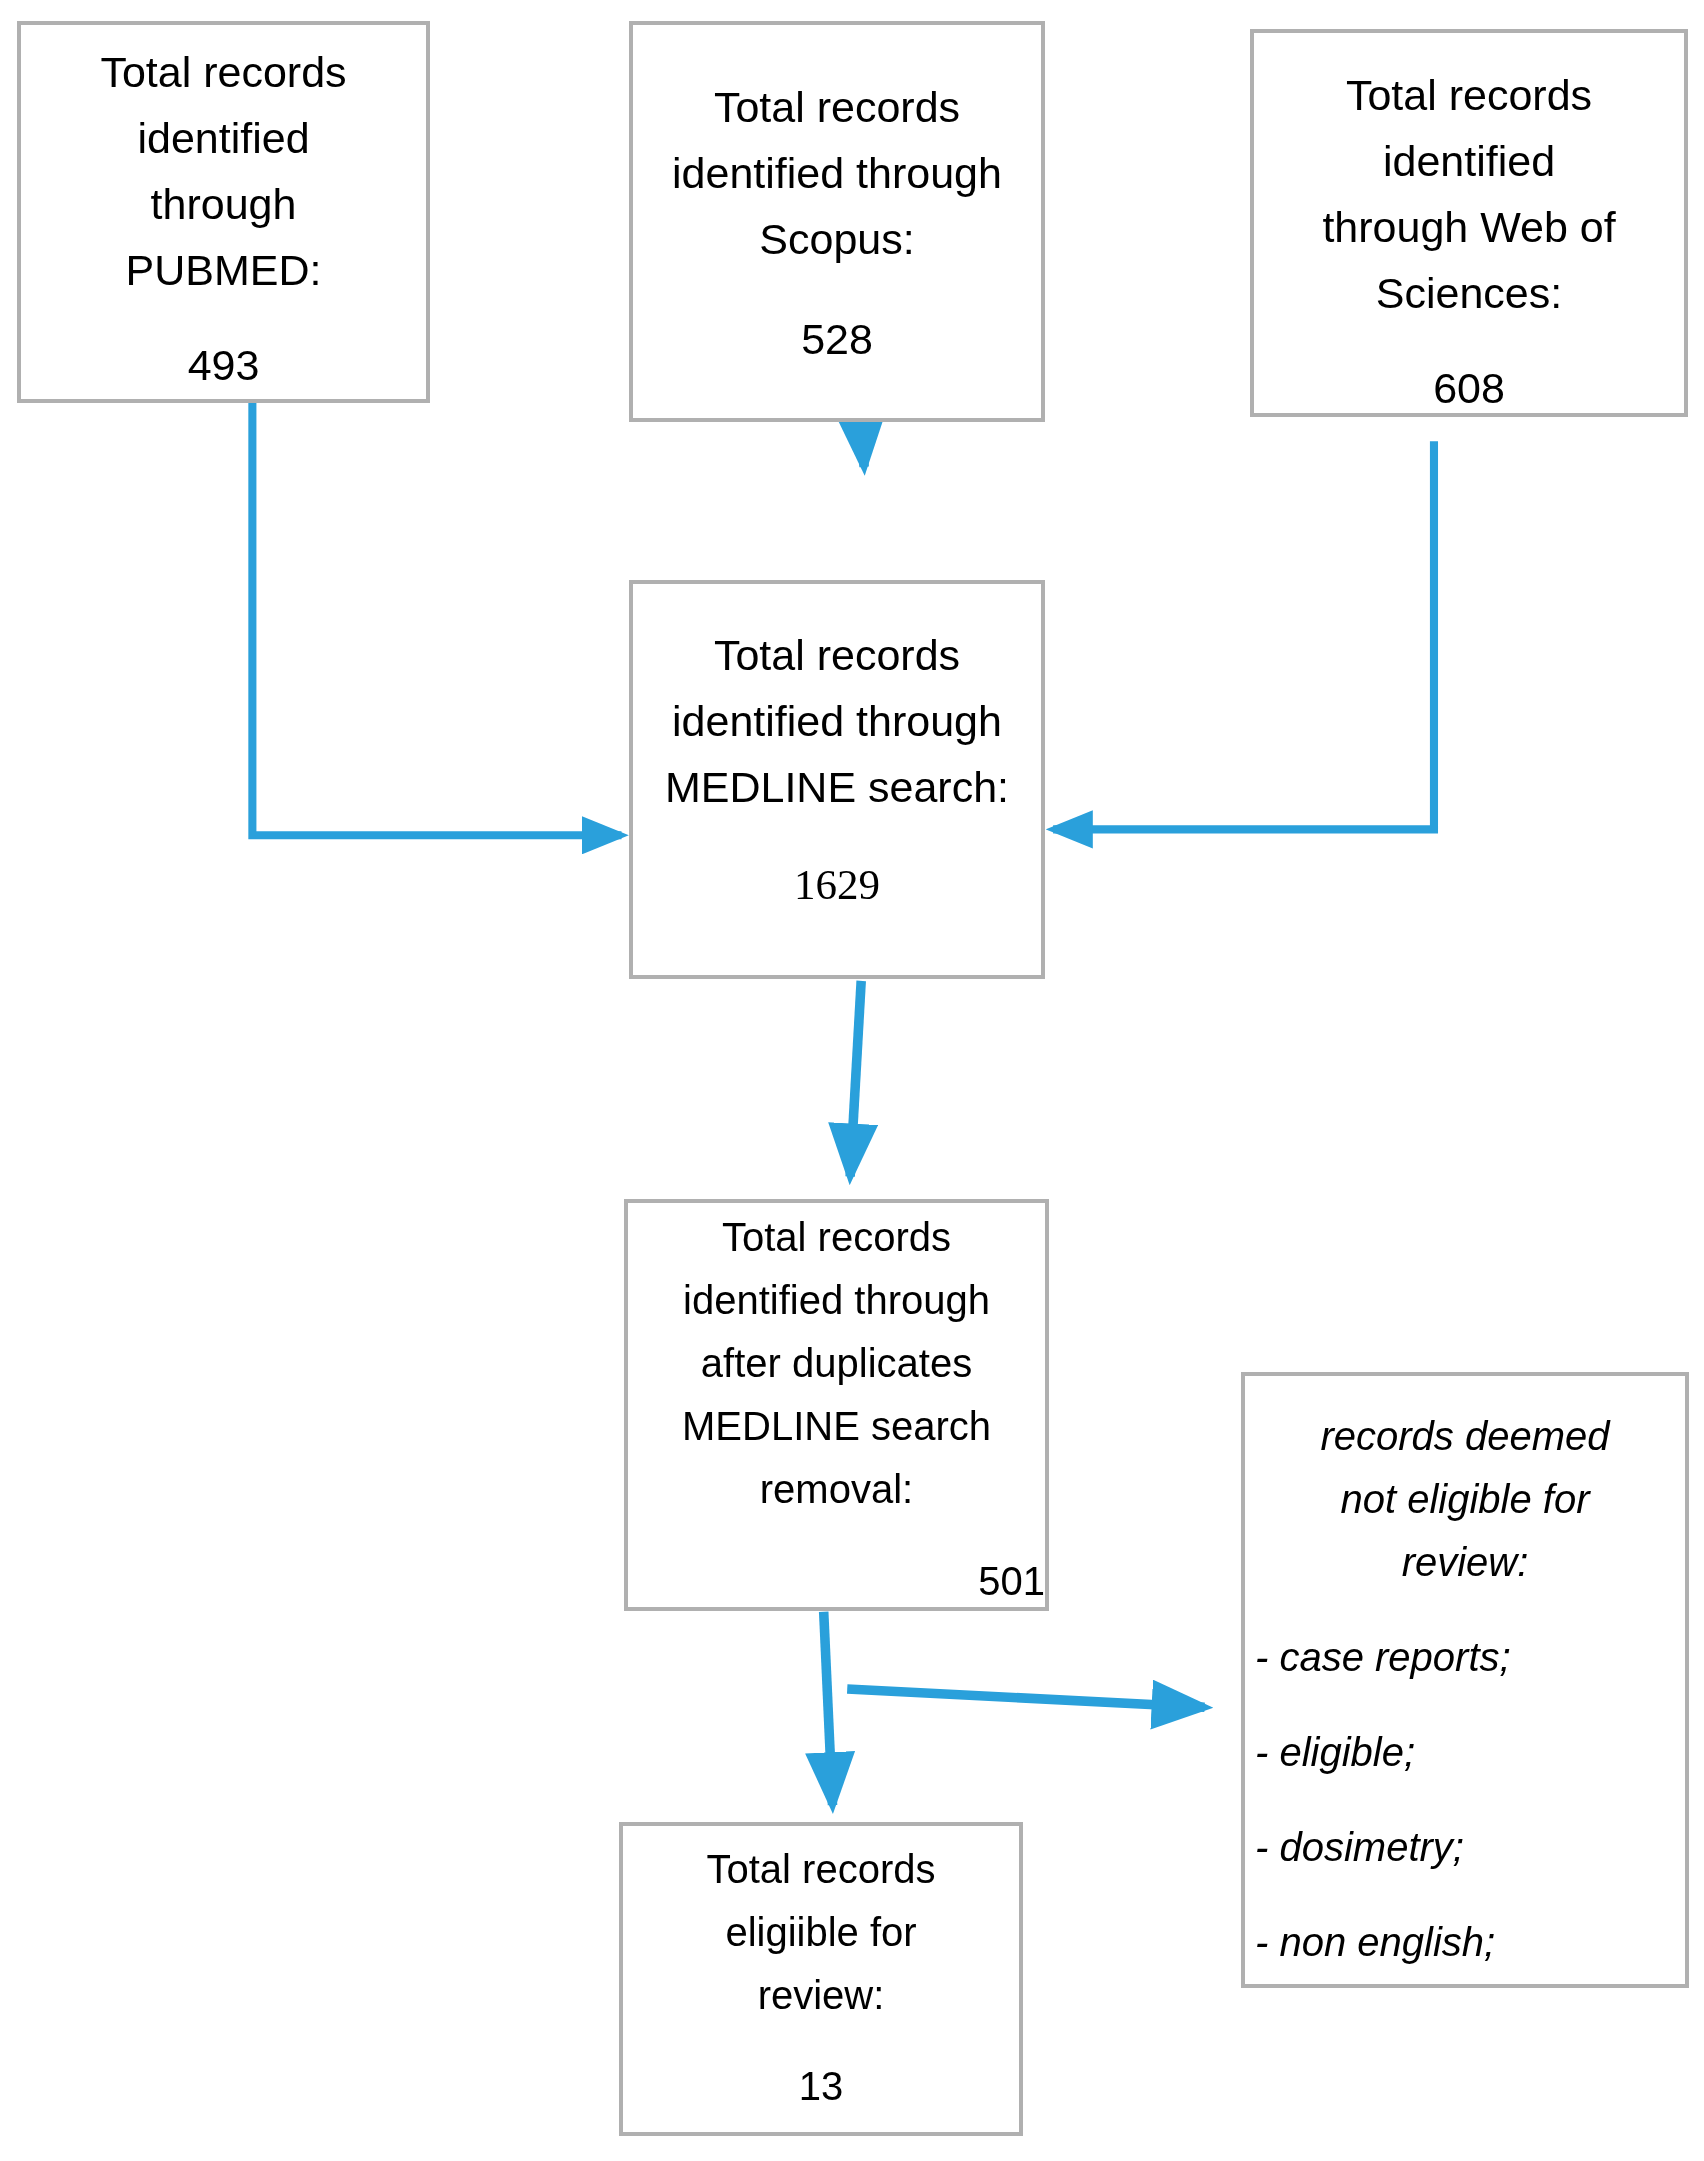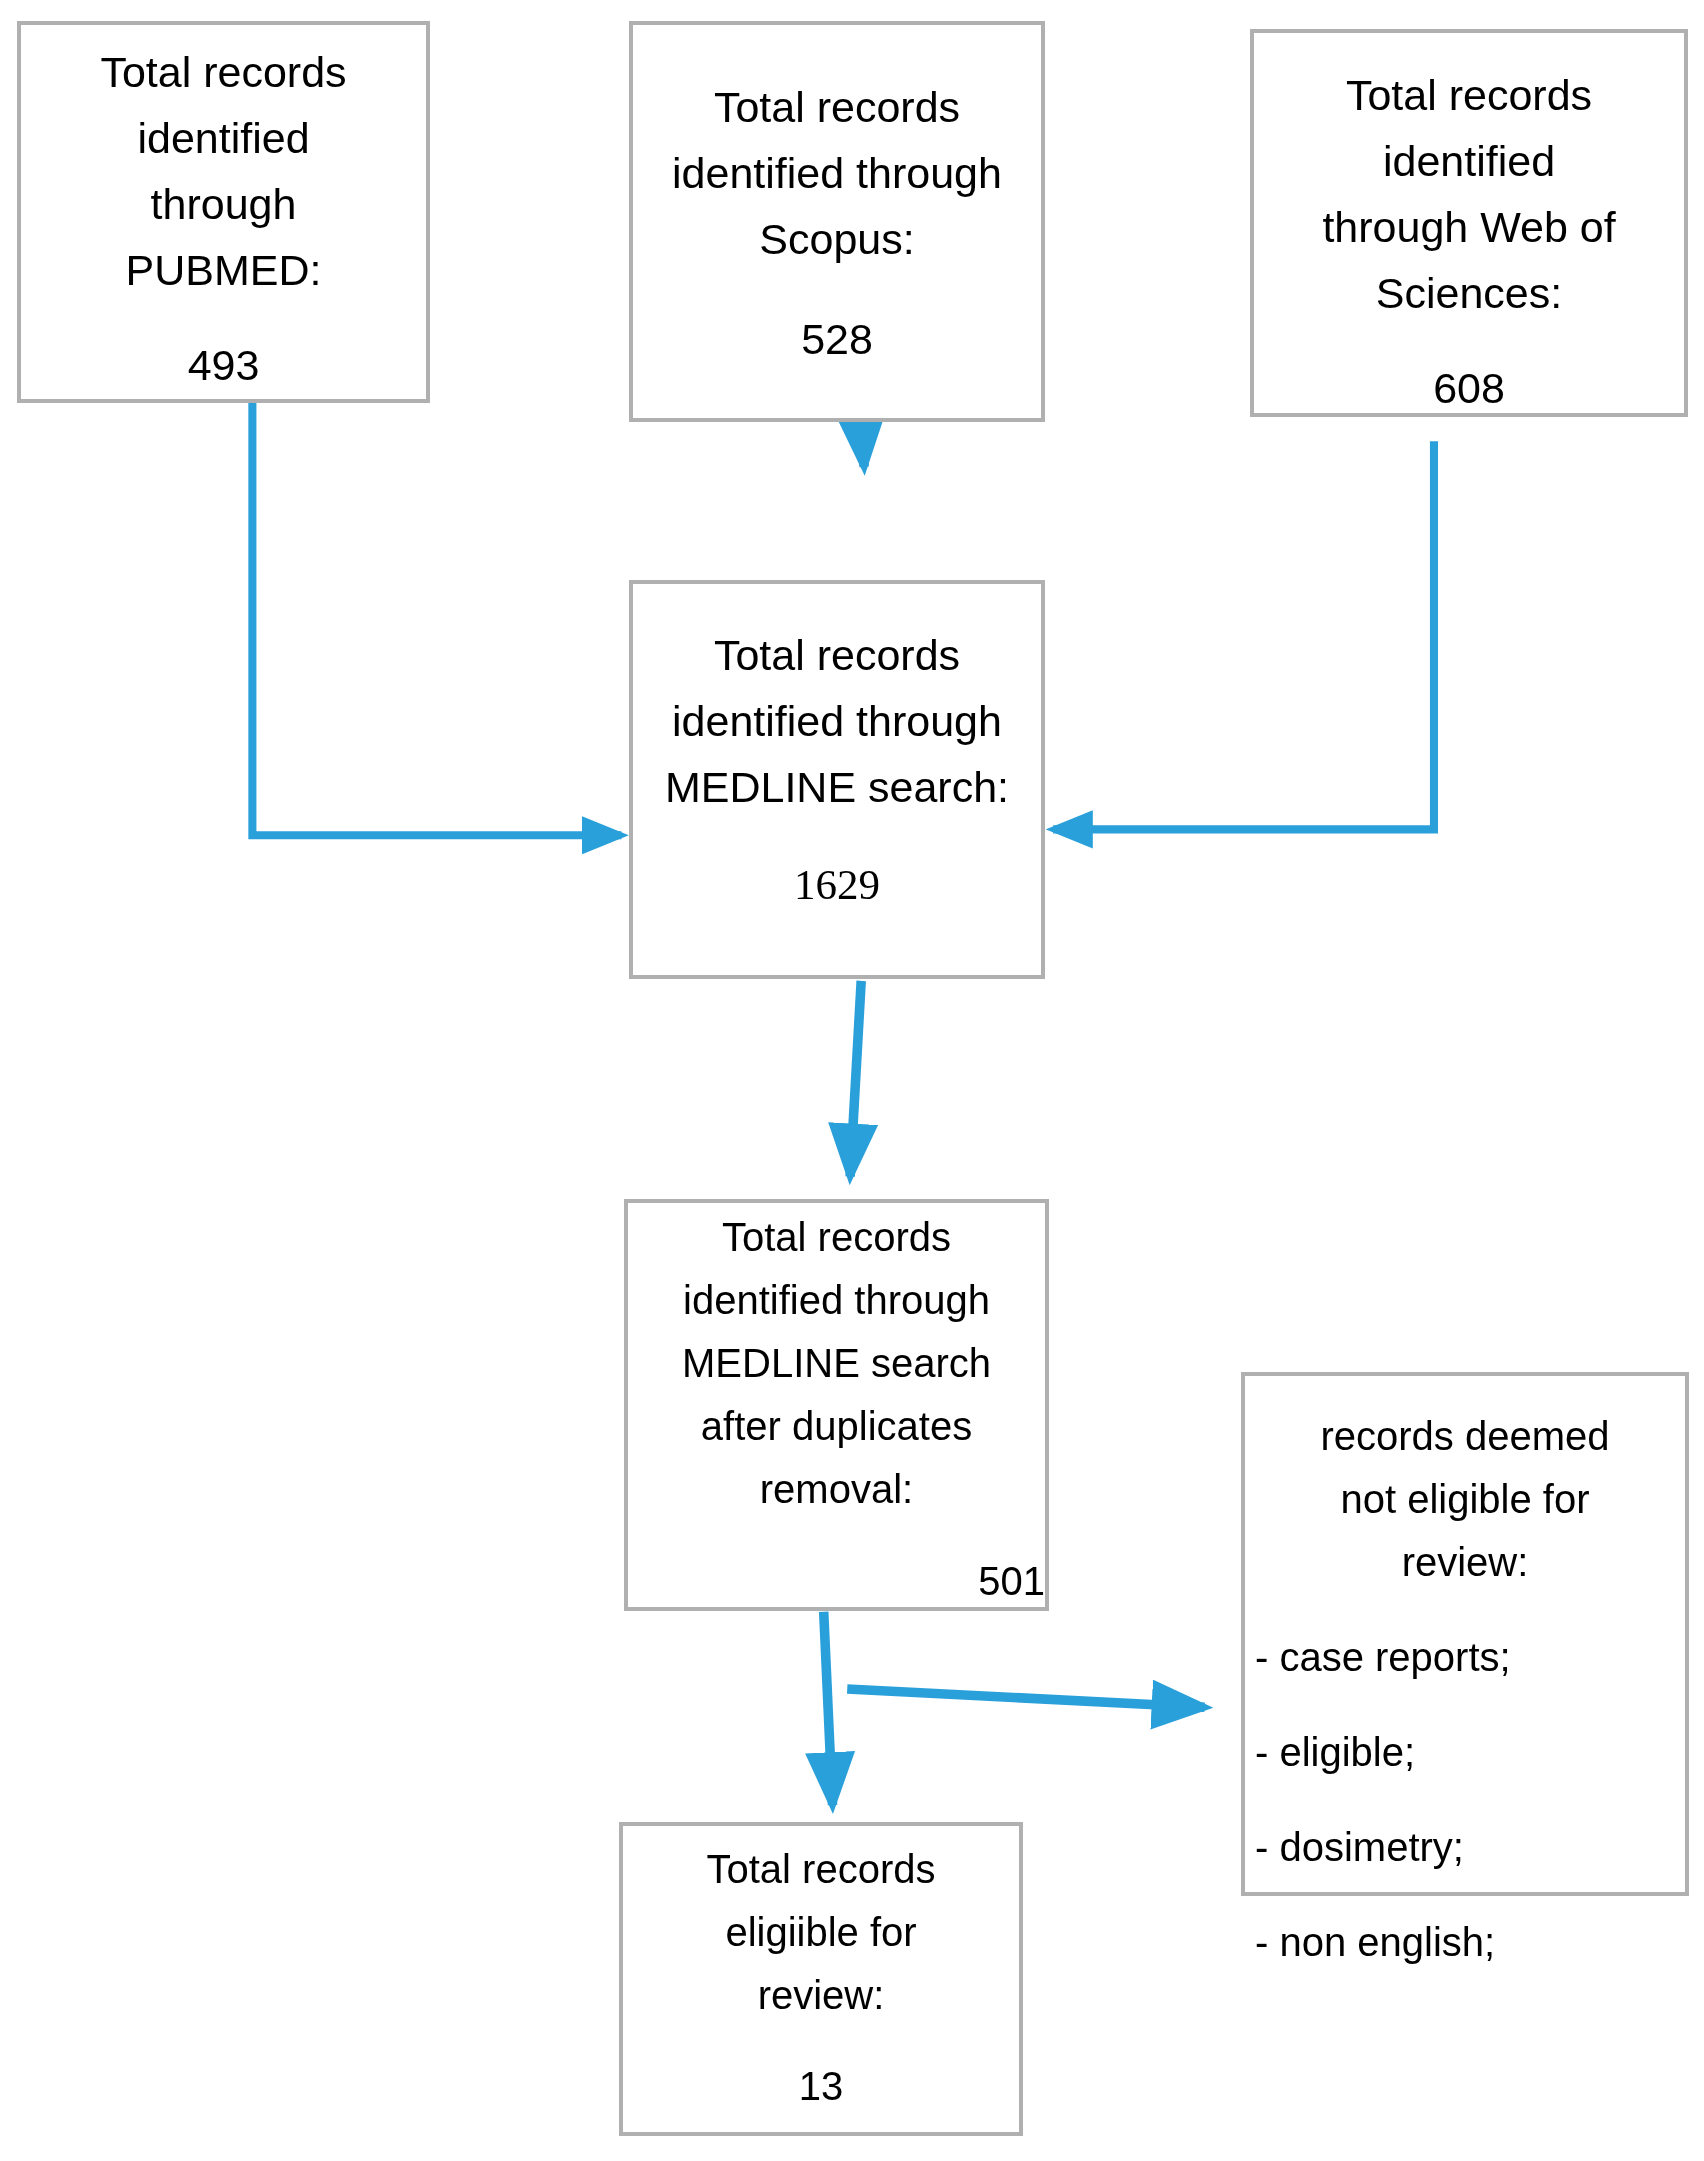--- a/index.html
+++ b/index.html
@@ -33,21 +33,21 @@
   #box-pubmed      {left:17px;  top:20.6px;   width:413px; height:382px; padding-top:14.7px;}
   #box-pubmed .value{margin-top:29px;}
   #box-scopus      {left:629px; top:20.6px;   width:416px; height:401px; padding-top:49px;}
   #box-scopus .value{margin-top:34px;}
   #box-wos         {left:1250px;top:29px;   width:438px; height:388px; padding-top:29px;}
   #box-wos .value  {margin-top:29px;}
   #box-medline     {left:629px; top:580px;  width:416px; height:399px; padding-top:38px;}
   #box-medline .value{margin-top:32px;font-family:Liberation Serif, serif;}
   #box-duplicates  {left:624px; top:1199px; width:425px; height:412px; padding-top:2.9px;}
   #box-duplicates .value{margin-top:29px;text-align:right;}
-  #box-noteligible {left:1241px;top:1372px; width:448px; height:524px; padding-top:29px;}
+  #box-noteligible {left:1241px;top:1372px; width:448px; height:616px; padding-top:29px;font-style:italic;}
   #box-noteligible .item{text-align:left;padding-left:10px;margin-top:32px;white-space:nowrap;}
   #box-eligible    {left:619px; top:1822px; width:404px; height:314px; padding-top:11.8px;}
   #box-eligible .value{margin-top:28px;}
   .arrows{position:absolute;left:0;top:0;width:1704px;height:2161px;}
   .arrows line,.arrows polyline{stroke:var(--arrow);fill:none;}
   .arrows .thick{stroke-width:13px;}
   .arrows .thin{stroke-width:11px;}
   .head{fill:var(--arrow);}
 </style>
 </head>
@@ -104,22 +104,22 @@
   <div class="box big" id="box-medline">
     <div class="line">Total records</div>
     <div class="line">identified through</div>
     <div class="line">MEDLINE search:</div>
     <div class="line value">1629</div>
   </div>
 
   <div class="box small" id="box-duplicates">
     <div class="line">Total records</div>
     <div class="line">identified through</div>
+    <div class="line">after duplicates</div>
     <div class="line">MEDLINE search</div>
-    <div class="line">after duplicates</div>
     <div class="line">removal:</div>
     <div class="line value">501</div>
   </div>
 
   <div class="box small" id="box-noteligible">
     <div class="line">records deemed</div>
     <div class="line">not eligible for</div>
     <div class="line">review:</div>
     <div class="item">- case reports;</div>
     <div class="item">- eligible;</div>

